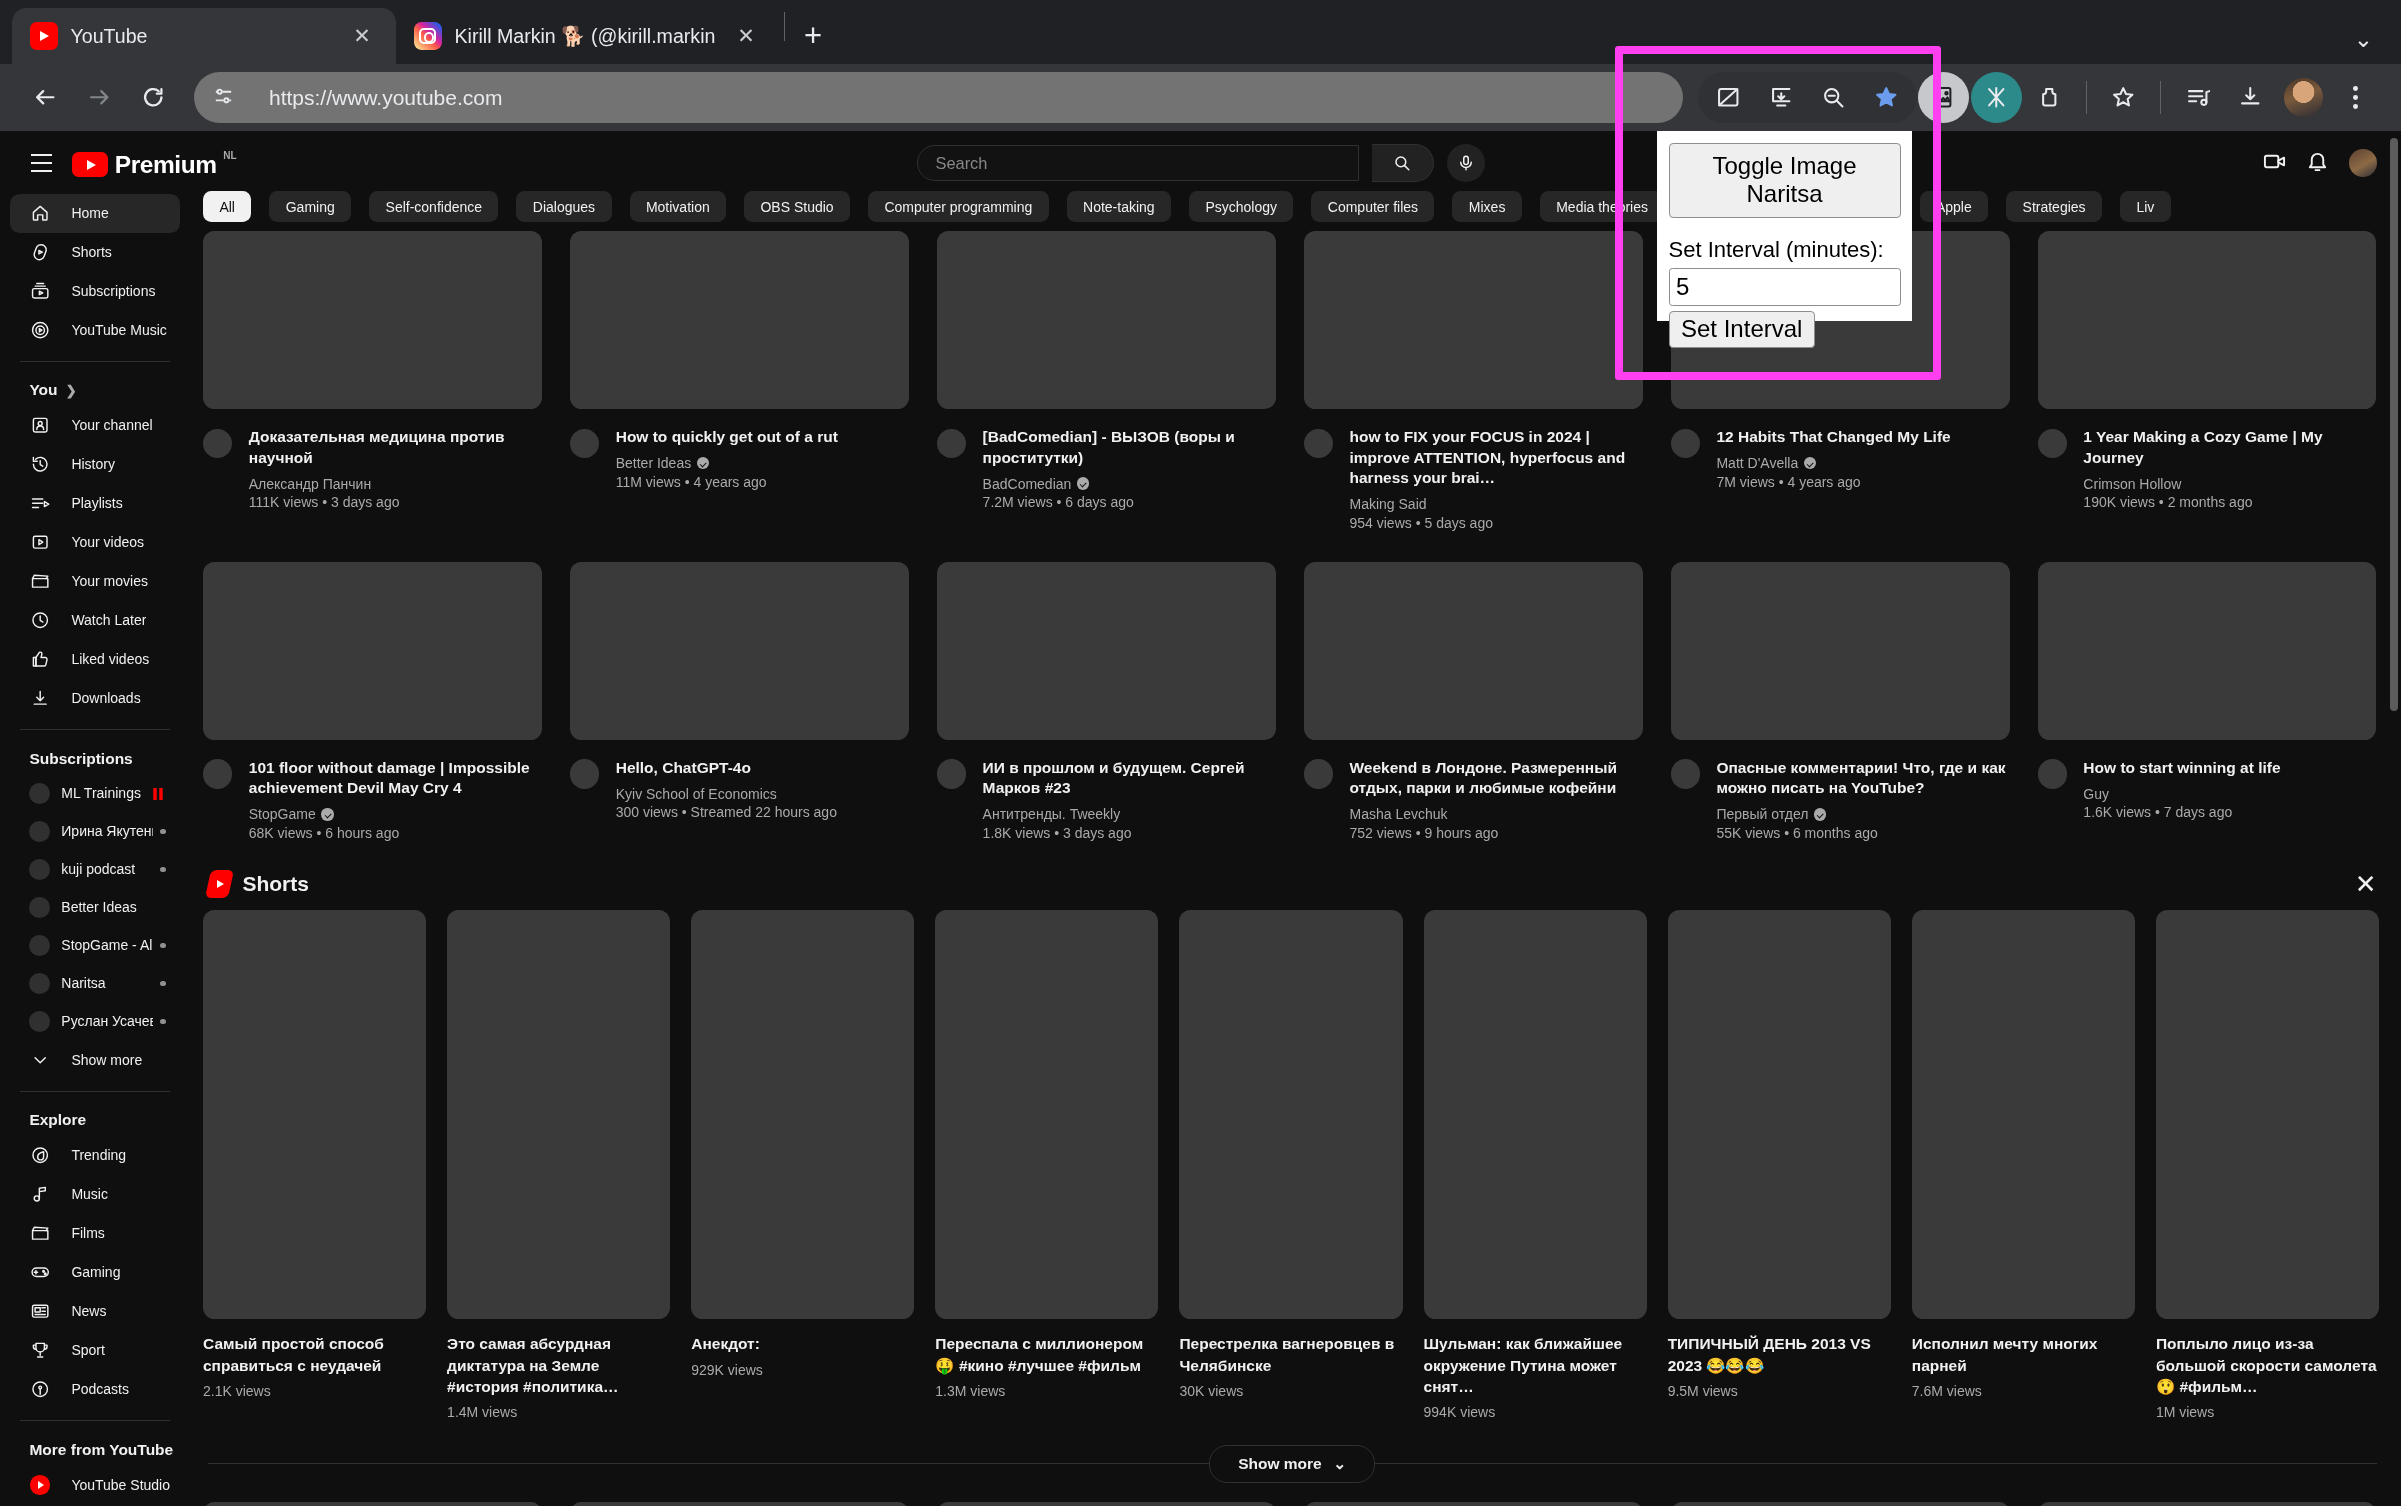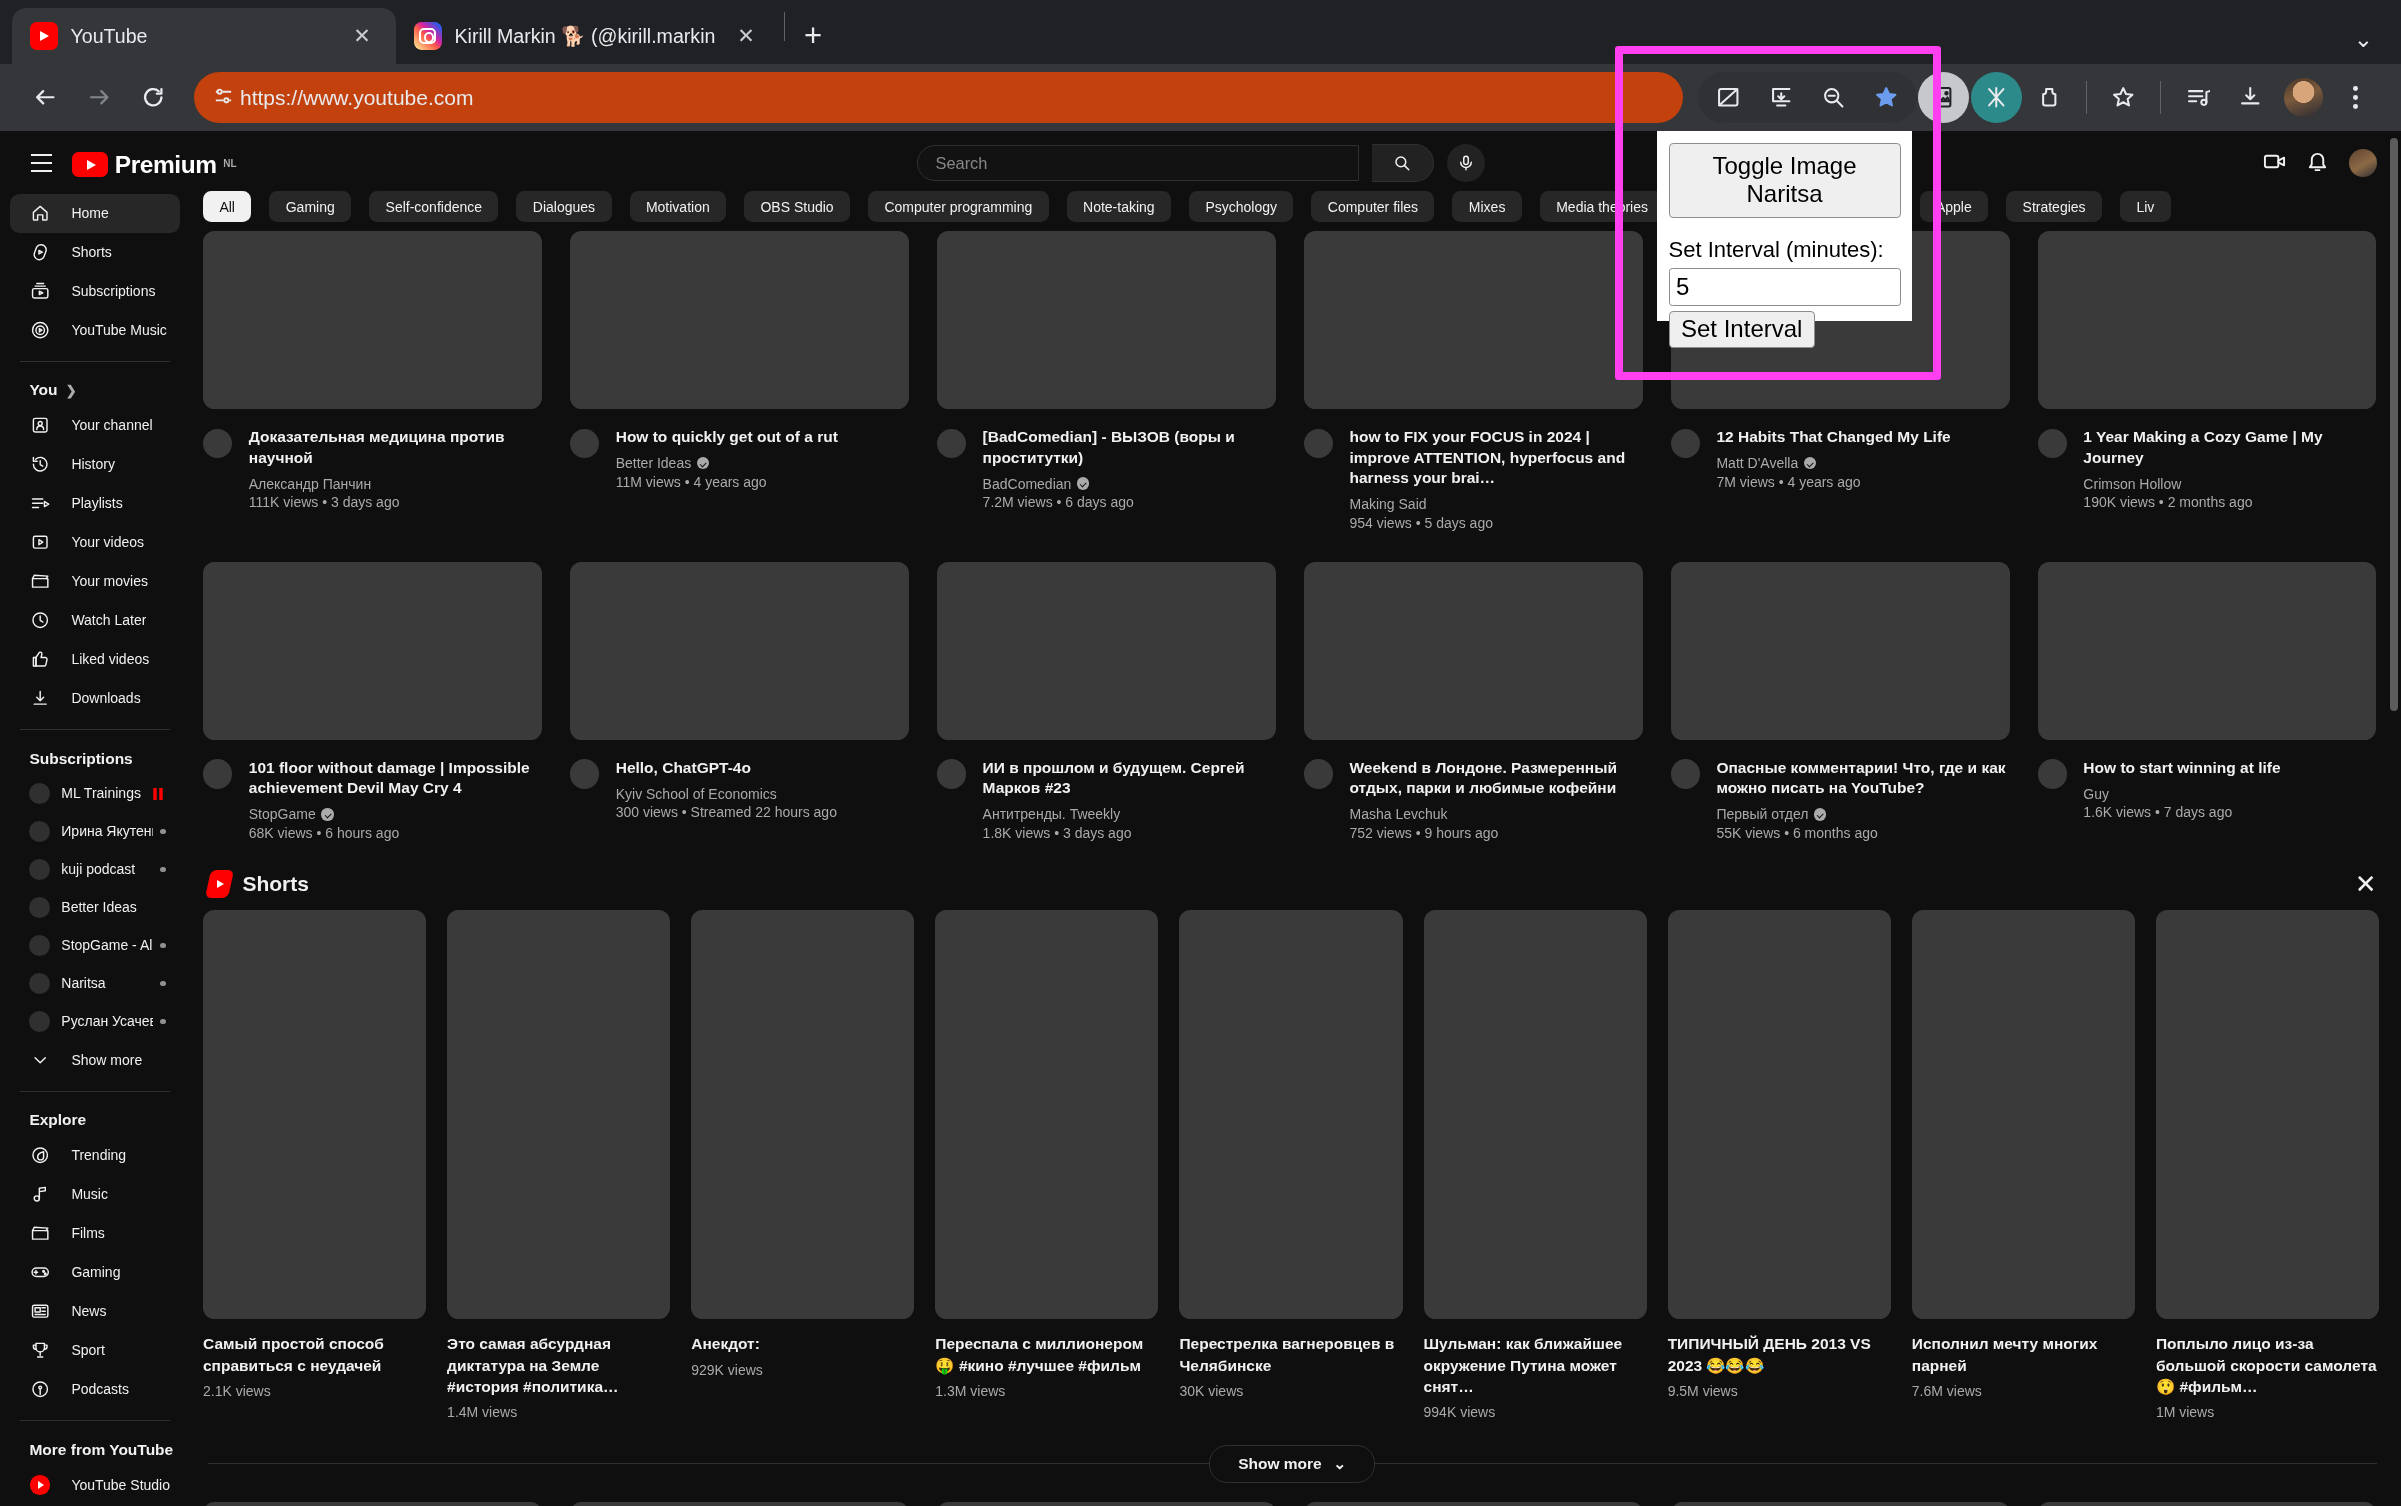--- a/index.html
+++ b/index.html
@@ -45,22 +45,22 @@
   .chev-down-win{ position:absolute; right:28px; bottom:11.5px; color:#e8eaed; font-size:23px;}
 
   .toolbar {
     height: 67px; background: #35363a; display: flex; align-items: center;
     padding: 0 19.6px; gap: 3.3px; position: relative;
   }
   .nav-btn { width:51px;height:51px;border-radius:50%;display:flex;align-items:center;justify-content:center;color:#e8eaed;}
   .nav-btn.dim { color:#80868b; }
   .nav-btn svg { width:24.5px;height:24.5px;fill:none;stroke:currentColor;stroke-width:2.2;stroke-linecap:round;stroke-linejoin:round;}
   .omnibox {
-    flex: 1 1 auto; height: 51px; background: #c2410c; border-radius: 26px;
-    display: flex; align-items: center; padding: 16px 18px; gap: 5px; margin: 0 11.5px; min-width:0;
+    flex: 1 1 auto; height: 51px; background: #737373; border-radius: 26px;
+    display: flex; align-items: center; padding: 16px 18px; gap: 34px; margin: 0 11.5px; min-width:0;
   }
   .omnibox .siteicon svg{width:23px;height:23px;stroke:#e8eaed;fill:none;stroke-width:2;}
   .omnibox .url { color:#e8eaed; font-size:21px; white-space:nowrap; }
   .ext-area { display:flex; align-items:center; gap:1.6px; }
   .ext-pill {
     background:#303134; border-radius:28px; display:flex; align-items:center; padding:0 4.9px; gap:1.6px;
   }
   .tb-icon {
     width:51px;height:51px;border-radius:50%;display:flex;align-items:center;justify-content:center;color:#e8eaed;
   }
@@ -106,21 +106,21 @@
   
   .page {
     position: absolute; left:0; top:131px; width:2401px; height:1376px;
     background:#0f0f0f; overflow:hidden;
   }
   .yt-header {
     height: 56px; display:flex; align-items:center; padding: 8.2px 24.5px 0 18px; position:relative;
   }
   .hamburger { width:46px;height:46px;display:flex;flex-direction:column;justify-content:center;align-items:center;gap:5.7px;}
   .hamburger i{display:block;width:21px;height:2px;background:#f1f1f1;}
-  .yt-logo { display:flex; align-items:center; gap:6.5px; margin-left:8.2px; }
+  .yt-logo { display:flex; align-items:flex-start; gap:6.5px; margin-left:8.2px; }
   .yt-logo .mark{width:36px;height:25px;background:#ff0000;border-radius:6.5px;display:flex;align-items:center;justify-content:center;margin-top:3.3px;}
   .yt-logo .mark:after{content:"";width:0;height:0;border-left:9.8px solid #fff;border-top:5.7px solid transparent;border-bottom:5.7px solid transparent;margin-left:2.5px;}
   .yt-logo .word{color:#fff;font-size:24.5px;font-weight:bold;letter-spacing:-0.4px;line-height:1;margin-top:4.1px;}
   .yt-logo .sup{color:#aaa;font-size:10px;margin-top:0.8px;font-weight:bold;}
   .search-wrap{position:absolute;left:50%;transform:translateX(-50%);display:flex;align-items:center;gap:13px;}
   .search-box{display:flex;align-items:center;width:442px;height:36px;border:0.8px solid #303030;background:#121212;border-radius:19.6px 0 0 19.6px;padding-left:18px;}
   .search-box input{background:transparent;border:0;outline:0;color:#f1f1f1;font-size:16.4px;width:100%;font-family:"Liberation Sans",sans-serif;}
   .search-box input::placeholder{color:#888;}
   .search-btn{width:62px;height:38px;background:#222222;border:0.8px solid #303030;border-left:0;border-radius:0 19.6px 19.6px 0;display:flex;align-items:center;justify-content:center;}
   .mic-btn{width:38px;height:38px;border-radius:50%;background:#222;display:flex;align-items:center;justify-content:center;}

